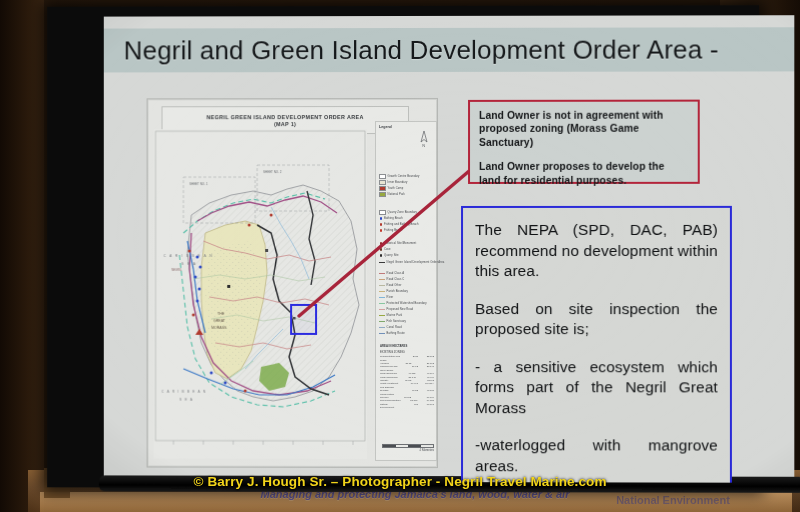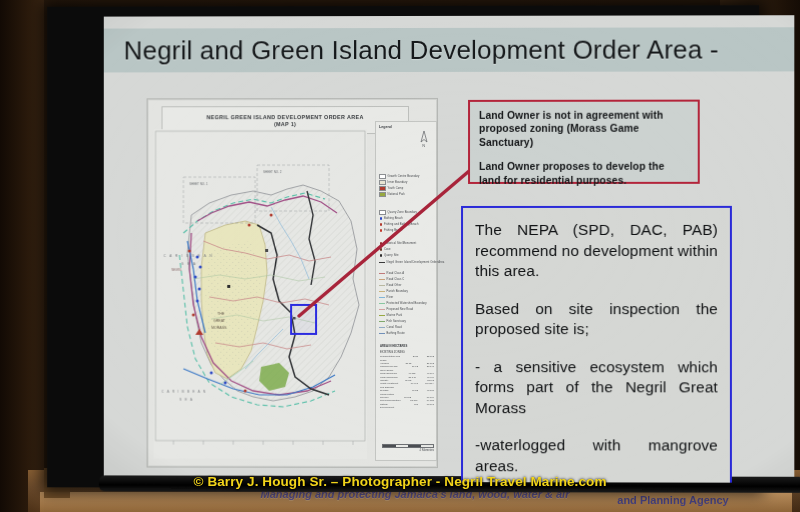--- a/index.html
+++ b/index.html
@@ -168,21 +168,20 @@
 </div>
 
 <div id="podium"></div>
 <div id="podium-front"></div>
 <div id="podium-post"></div>
 <div id="podium-chip"></div>
 
 <div id="nepa-tagline">Managing and protecting  Jamaica's  land, wood, water &amp; air</div>
 <div id="nepa-agency">
   <div class="l1">National Environment</div>
-  <div class="l2">and Planning Agency</div>
 </div>
 
 <div id="screen-frame">
 
   <div id="slide">
 
     <div class="slide-title">
       <span>Negril and Green Island Development Order Area -</span>
     </div>
 

